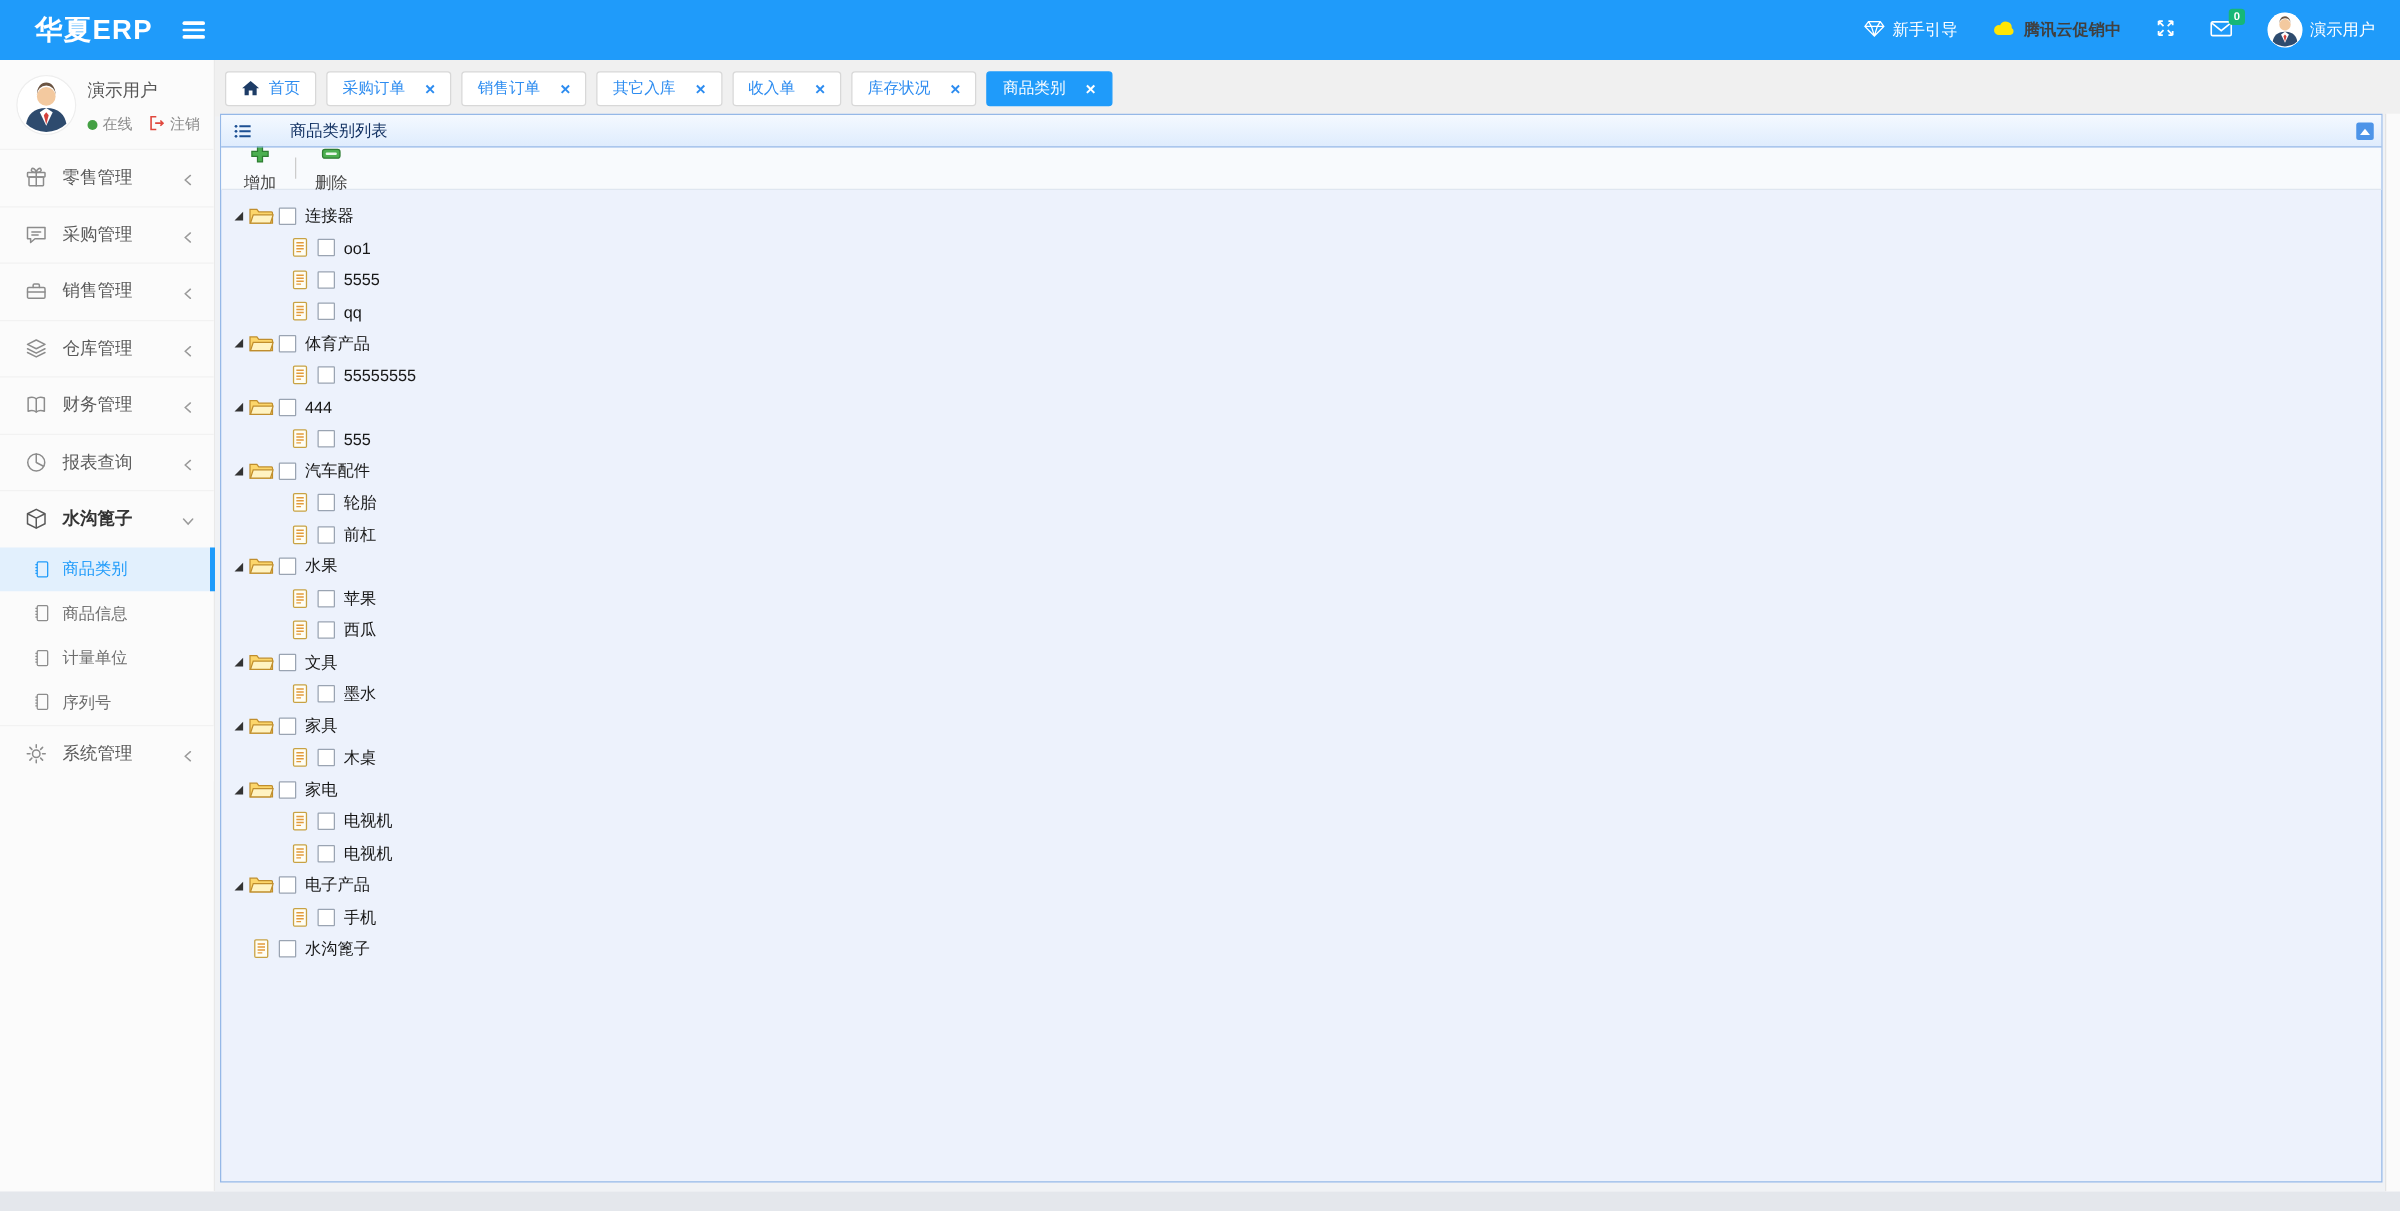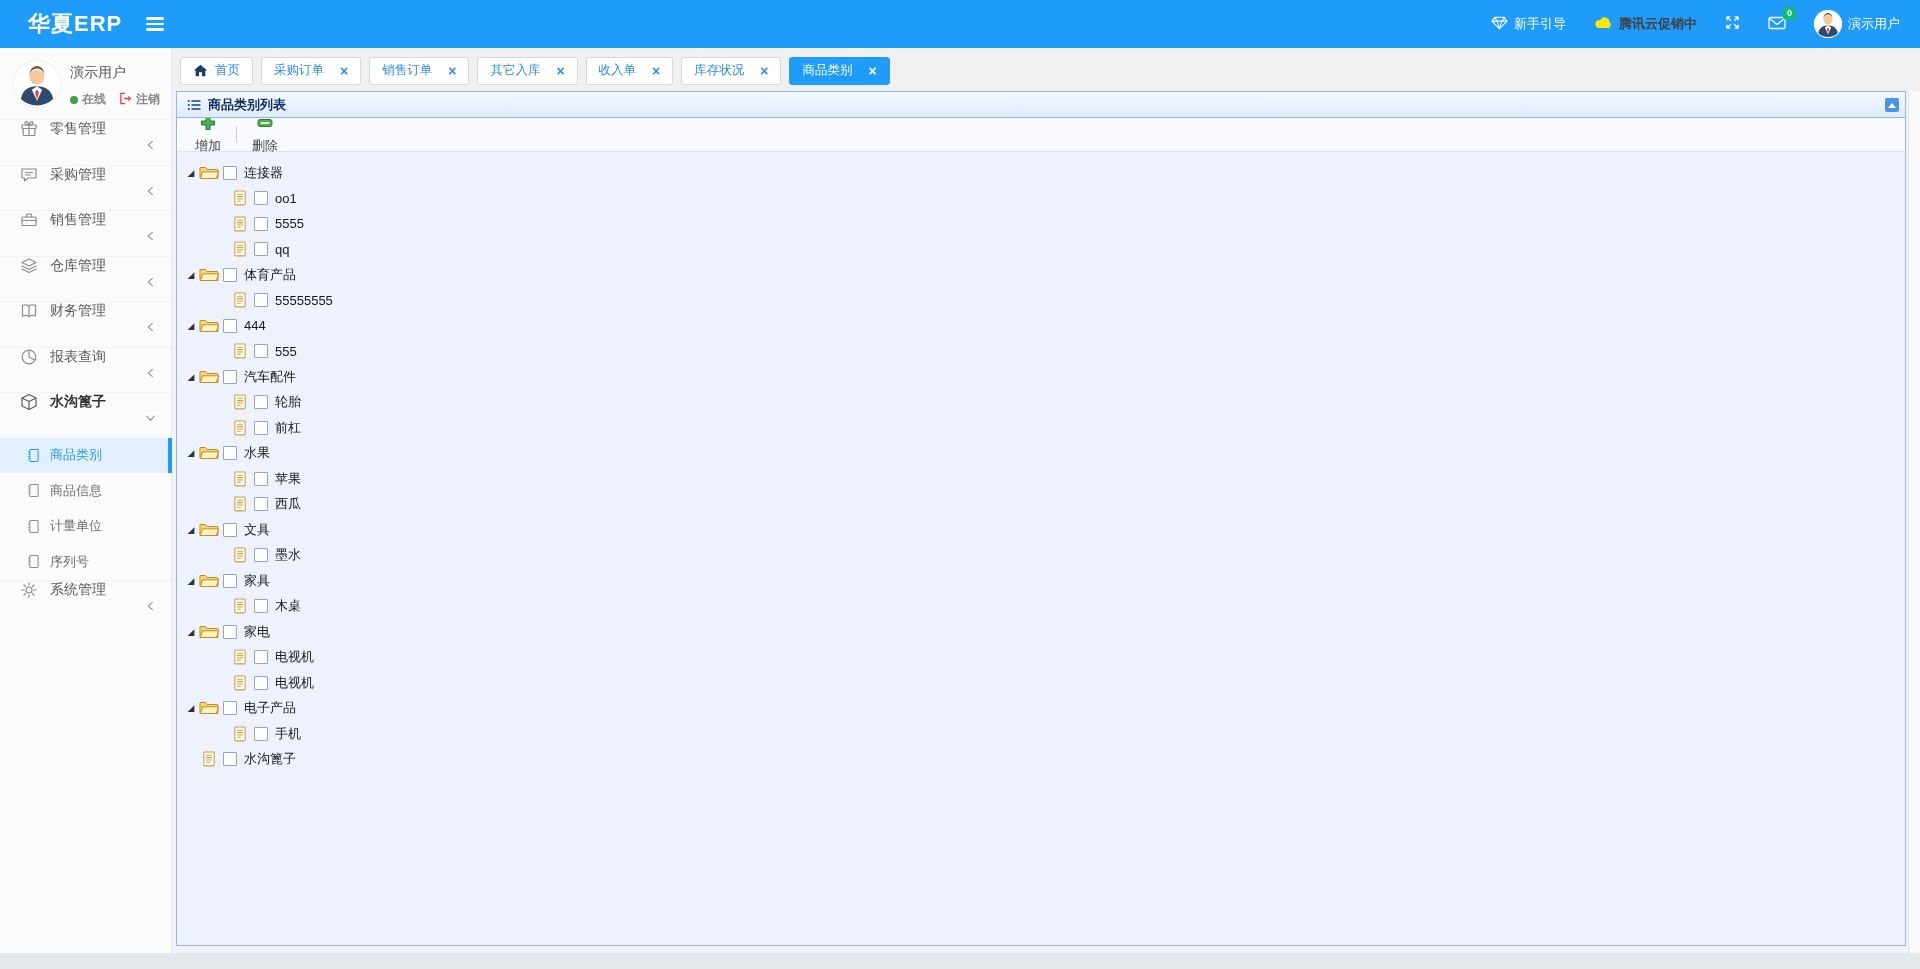--- a/index.html
+++ b/index.html
@@ -19,24 +19,24 @@
   .avatar { display:inline-block; border-radius:50%; overflow:hidden; background:#fff; }
   .avatar svg { display:block; width:100%; height:100%; }
   .avatar.sm { width:28px; height:28px; }
   .avatar.lg { width:46px; height:46px; box-shadow:0 0 0 1px #eee; }
 
   
   .sidebar { position:absolute; top:48px; left:0; bottom:0; width:172px; background:#fbfbfb; border-right:1px solid #e9e9e9; z-index:5; }
   .userblock { display:flex; gap:10px; padding:13px 8px 11px 14px; }
   .ucol { padding-top:3px; }
   .uname { font-size:14px; color:#555; }
-  .ustatus { display:flex; align-items:center; gap:4px; margin-top:9px; font-size:12px; color:#8a8a8a;font-weight:bold; }
+  .ustatus { display:flex; align-items:center; gap:4px; margin-top:9px; font-size:12px; color:#8a8a8a; }
   .dot { width:8px; height:8px; border-radius:50%; background:#44a044; }
   .ustatus .sep { width:5px; }
-  .mi { position:relative; height:45.5px; display:flex; padding-left:20px; border-top:1px solid #f2f2f2; cursor:pointer; background:#fbfbfb; }
+  .mi { position:relative; height:45.5px; display:flex; align-items:center; padding-left:20px; border-top:1px solid #f2f2f2; cursor:pointer; background:#fbfbfb; }
   .mi-icon { width:18px; height:18px; margin-right:12px; flex:0 0 auto; }
   .mi-icon svg { display:block; width:100%; height:100%; }
   .mi-label { font-size:14px; color:#5a5a5a; }
   .mi.expanded .mi-label { font-weight:bold; color:#333; }
   .mi-caret { position:absolute; right:15px; top:50%; transform:translateY(-50%); width:11px; height:11px; }
   .smi { position:relative; height:35.5px; display:flex; align-items:center; padding-left:27px; cursor:pointer; }
   .smi-icon { width:13px; height:15px; margin-right:10px; }
   .smi-icon svg { display:block; width:100%; height:100%; }
   .smi-label { font-size:13px; color:#6e6e6e; }
   .smi.active { background:#e2f0fd; }
@@ -47,21 +47,21 @@
   .main { position:absolute; left:172px; top:48px; right:0; bottom:0; background:#f0f2f5; }
   .tabstrip { position:absolute; top:0; left:0; right:0; height:45px; background:#f0f0f0; display:flex; align-items:center; padding-left:8px; gap:8px; }
   .tab { display:flex; align-items:center; height:28px; padding:0 12px; background:#fff; border:1px solid #d8d8d8; border-radius:3px; font-size:12.5px; color:#2d8cf0; cursor:pointer; white-space:nowrap; }
   .tab .ticon { width:15px; height:13px; margin-right:7px; }
   .tab .ticon svg { display:block; width:100%; height:100%; }
   .tab .close { margin-left:16px; font-size:14px; font-weight:bold; line-height:1; color:#2d8cf0; }
   .tab.active { background:#1f9bfa; border-color:#1f9bfa; color:#fff; }
   .tab.active .close { color:#fff; }
 
   .panel { position:absolute; left:4px; top:43px; width:1730px; height:855px; background:#edf2fc; border:1px solid #95b8e7; }
-  .panel-title { position:relative; height:26px; background:linear-gradient(#f4f9ff,#dfecfd); border-bottom:1px solid #95b8e7; display:flex; align-items:center; padding:0 8px; color:#0e2d5f; font-size:13px; font-weight:bold; }
+  .panel-title { position:relative; height:26px; background:linear-gradient(#f4f9ff,#dfecfd); border-bottom:1px solid #95b8e7; display:flex; align-items:center; padding:0 8px; color:#0e2d5f; font-size:13px; font-weight:normal;gap:24px; }
   .pt-icon { width:14px; height:14px; margin:0 7px 0 2px; }
   .pt-icon svg { display:block; width:100%; height:100%; }
   .pt-tool { position:absolute; right:6px; top:6px; width:14px; height:14px; border-radius:2px; background:#4d94e8; display:flex; align-items:center; justify-content:center; cursor:pointer; }
   .pt-tool i { width:0; height:0; border-left:4px solid transparent; border-right:4px solid transparent; border-bottom:5px solid #fff; }
 
   .toolbar { height:34px; background:#f8fafd; border-bottom:1px solid #dfe6f0; display:flex; align-items:center; padding-left:10px; }
   .tbtn { display:flex; align-items:center; gap:6px; padding:4px 8px; border-radius:3px; font-size:13px; color:#464646; cursor:pointer;flex-direction:column; }
   .tbtn .bicon { width:16px; height:16px; }
   .tbtn .bicon svg { display:block; width:100%; height:100%; }
   .tdiv { width:1px; height:17px; background:#ccc; margin:0 7px; }

